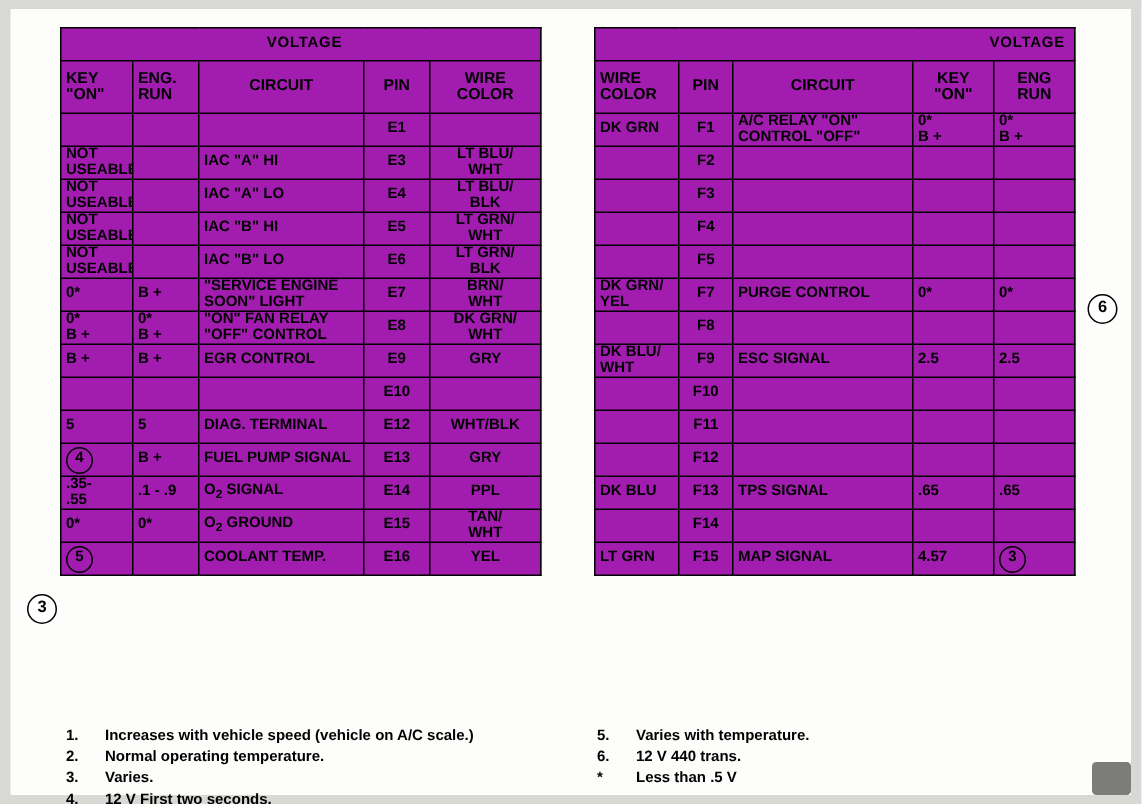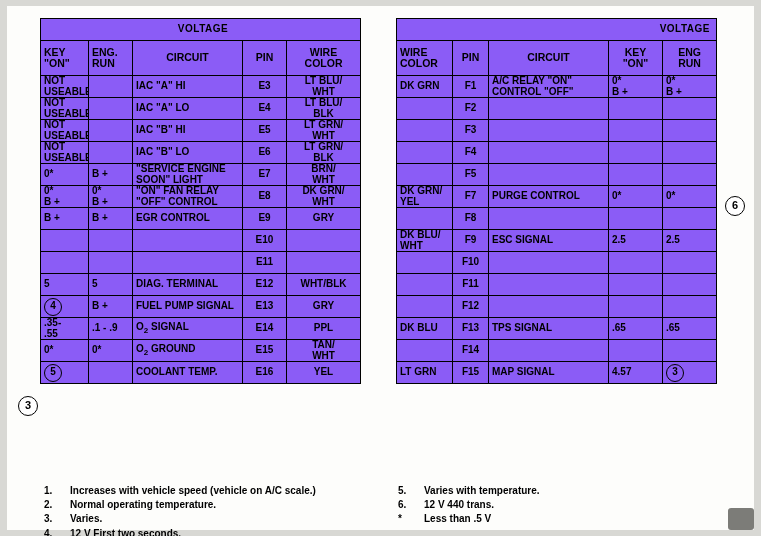--- a/index.html
+++ b/index.html
@@ -13,21 +13,21 @@
   }
   .page{
     position:absolute;inset:0;
     background:#fdfdfb;
   }
   
   .tbl{
     position:absolute;
     border-collapse:collapse;
     table-layout:fixed;
-    background:#8b5cf6;
+    background:#a21caf;
     padding-left:24px;
   }
   .tbl td, .tbl th{
     border:1.6px solid #000;
     padding:0;
     font-size:10px;
     font-weight:bold;
     line-height:1.05;
     vertical-align:middle;
     text-align:center;
@@ -126,20 +126,27 @@
           <td class="hdr-voltage" colspan="5">VOLTAGE</td>
         </tr>
         <tr class="hdr2">
           <td class="l">KEY<br>"ON"</td>
           <td class="l">ENG.<br>RUN</td>
           <td>CIRCUIT</td>
           <td>PIN</td>
           <td>WIRE<br>COLOR</td>
         </tr>
         <tr>
+          <td class="l"></td>
+          <td class="l"></td>
+          <td class="l"></td>
+          <td>E1</td>
+          <td></td>
+        </tr>
+        <tr>
           <td class="l">NOT<br>USEABLE</td>
           <td class="l"></td>
           <td class="l">IAC "A" HI</td>
           <td>E3</td>
           <td>LT BLU/<br>WHT</td>
         </tr>
         <tr>
           <td class="l">NOT<br>USEABLE</td>
           <td class="l"></td>
           <td class="l">IAC "A" LO</td>
@@ -179,27 +186,20 @@
           <td class="l">B +</td>
           <td class="l">EGR CONTROL</td>
           <td>E9</td>
           <td>GRY</td>
         </tr>
         <tr>
           <td class="l"></td>
           <td class="l"></td>
           <td class="l"></td>
           <td>E10</td>
-          <td></td>
-        </tr>
-        <tr>
-          <td class="l"></td>
-          <td class="l"></td>
-          <td class="l"></td>
-          <td>E11</td>
           <td></td>
         </tr>
         <tr>
           <td class="l">5</td>
           <td class="l">5</td>
           <td class="l">DIAG. TERMINAL</td>
           <td>E12</td>
           <td>WHT/BLK</td>
         </tr>
         <tr>

